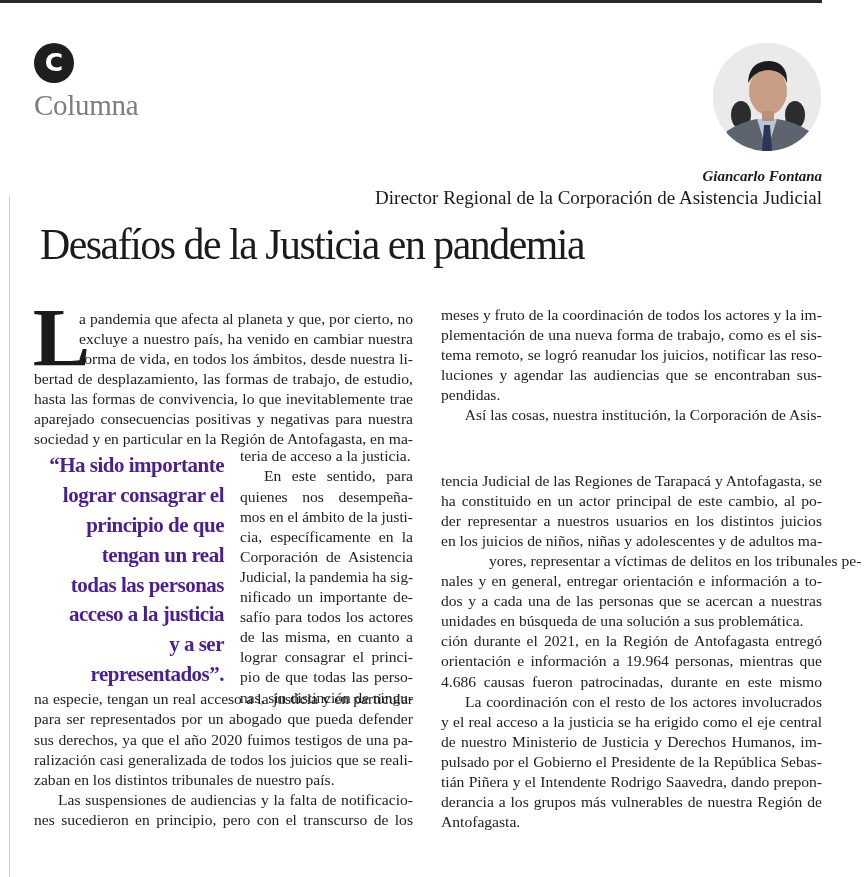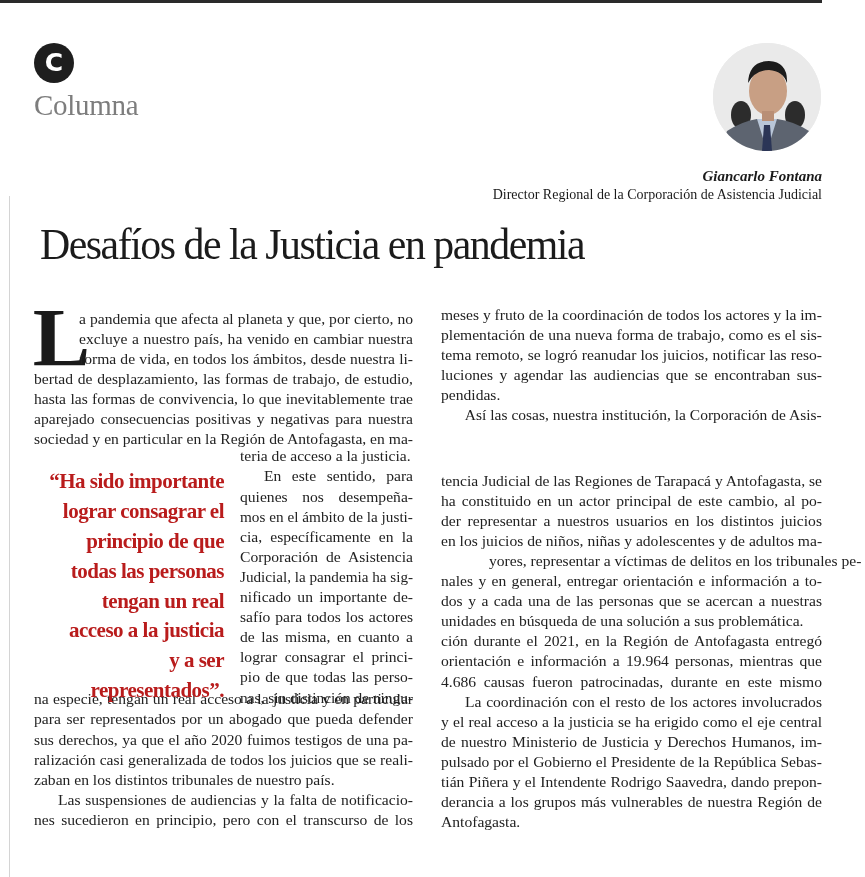--- a/index.html
+++ b/index.html
@@ -34,21 +34,21 @@
       border-radius: 50%; overflow: hidden; background: #ececec;
     }
     .author-name {
       position: absolute; right: 43px; top: 168px;
       font-family: "Liberation Serif", serif;
       font-style: italic; font-weight: bold; font-size: 15px; color: #1a1a1a;
     }
     .author-role {
       position: absolute; right: 43px; top: 187px;
       font-family: "Liberation Serif", serif;
-      font-size: 14px; color: #1a1a1a;
+      font-size: 19px; color: #1a1a1a;
     }
     .headline {
       position: absolute; left: 40px; top: 218px;
       font-family: "Liberation Serif", serif;
       font-size: 45px; font-weight: normal; color: #1b1b1b;
       letter-spacing: -1.6px; transform: scaleX(0.93); transform-origin: left top;
       white-space: nowrap;
     }
     .body-text {
       font-family: "Liberation Serif", serif;
@@ -64,24 +64,24 @@
     .dropcap {
       position: absolute; left: 0; top: -6px;
       font-family: "Liberation Serif", serif;
       font-size: 82px; line-height: 70px; font-weight: bold; color: #1a1a1a;
       transform: scaleX(1.05);
     }
     .dropcap-lines { position: absolute; left: 45px; top: 0; width: 334px; }
     .dropcap-lines .line:first-child { padding-left: 0; }
     .pullquote-wrap { position: relative; height: 240px; }
     .pullquote {
-      position: absolute; left: 0; top: 18px; width: 190px;
+      position: absolute; left: 0; top: 2px; width: 190px;
       font-family: "Liberation Serif", serif;
       font-weight: bold; font-size: 21px; line-height: 29.8px;
-      text-align: right; color: #b91c1c; letter-spacing: -0.5px;
+      text-align: right; color: #4c1d95; letter-spacing: -0.5px;
     }
     .narrow-col { position: absolute; left: 206px; top: -3px; width: 173px; }
   </style>
 </head>
 <body>
 
 <div class="page">
   <div class="top-bar"></div>
   <div class="left-rule"></div>
 
@@ -119,22 +119,22 @@
     <span class="line" style="display: block;">bertad de desplazamiento, las formas de trabajo, de estudio,</span>
     <span class="line" style="display: block;">hasta las formas de convivencia, lo que inevitablemente trae</span>
     <span class="line" style="display: block;">aparejado consecuencias positivas y negativas para nuestra</span>
     <span class="line" style="display: block;">sociedad y en particular en la Región de Antofagasta, en ma-</span>
 
     <div class="pullquote-wrap">
       <div class="pullquote">
         <div>“Ha sido importante</div>
         <div>lograr consagrar el</div>
         <div>principio de que</div>
+        <div>tengan un real</div>
         <div>todas las personas</div>
-        <div>tengan un real</div>
         <div>acceso a la justicia</div>
         <div>y a ser</div>
         <div>representados”.</div>
       </div>
       <div class="narrow-col">
         <span class="line last" style="display: block;">teria de acceso a la justicia.</span>
         <span class="line indent" style="display: block;">En este sentido, para</span>
         <span class="line" style="display: block;">quienes nos desempeña-</span>
         <span class="line" style="display: block; letter-spacing: 0px; word-spacing: -1px; transform: scaleX(0.977); transform-origin: left center; width: 177px;">mos en el ámbito de la justi-</span>
         <span class="line" style="display: block;">cia, específicamente en la</span>

